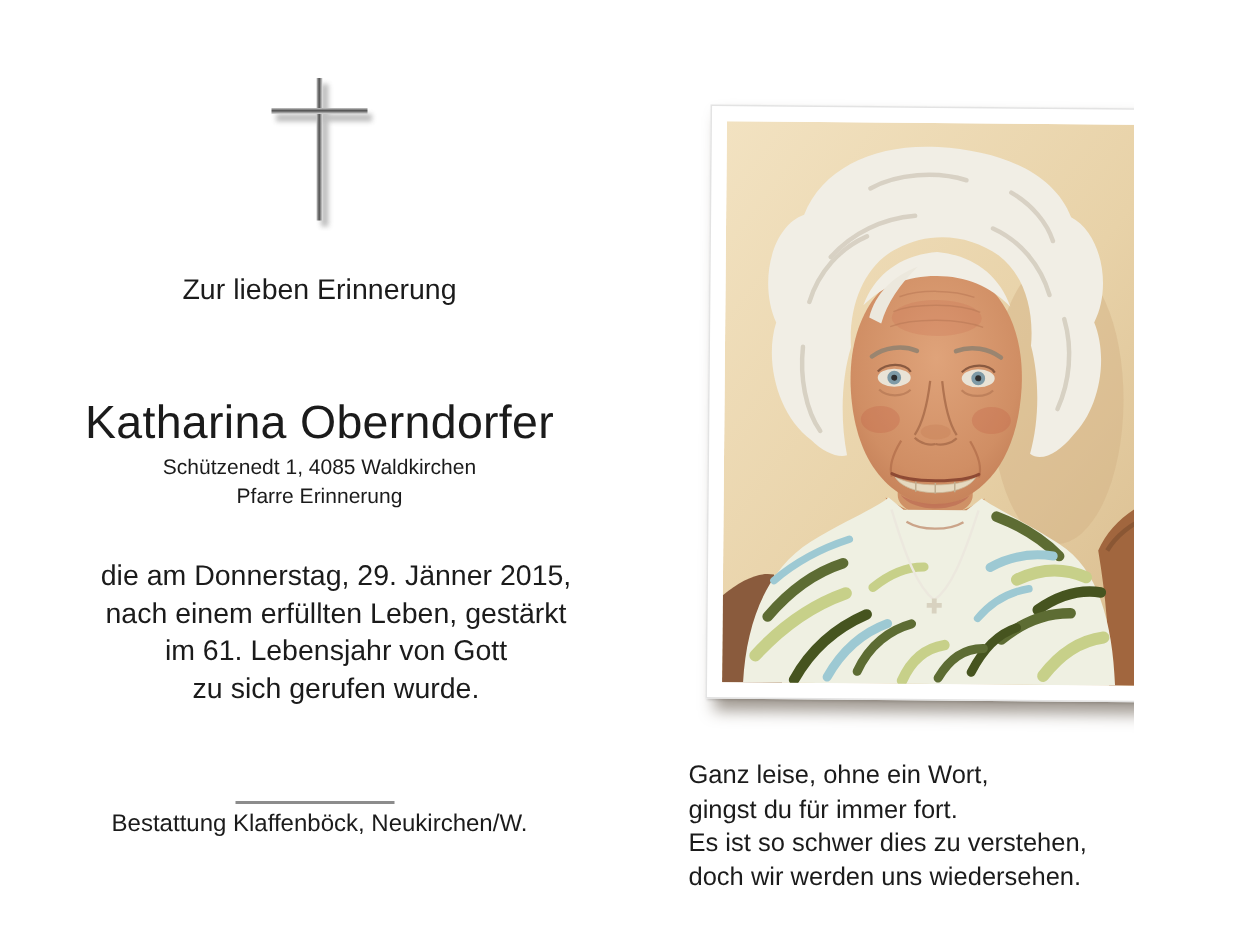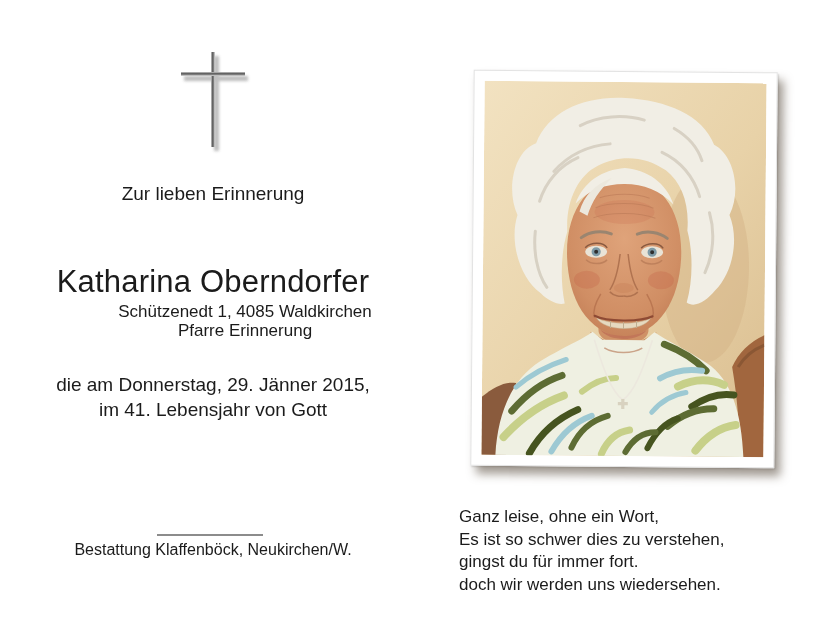--- a/index.html
+++ b/index.html
@@ -1,29 +1,29 @@
 <!DOCTYPE html>
 <html><head>
 <meta charset="utf-8">
 <style>
   html,body{margin:0;padding:0;background:#ffffff;}
   .page{
     position:relative;
-    width:827px;height:620px;
+    width:756px;height:620px;
     background:#ffffff;
     font-family:"Liberation Sans","DejaVu Sans",sans-serif;
     color:#1b1b1b;
     overflow:hidden;
   }
   .abs{position:absolute;}
   .left-col{left:0;width:426px;text-align:center;}
   .intro{top:180px;font-size:19px;line-height:28px;}
   .name{top:264px;font-size:31px;line-height:36px;letter-spacing:0.2px;}
-  .addr{top:302px;font-size:17px;line-height:19px;margin-left:32px;}
-  .obituary{top:372px;font-size:19px;line-height:25px;}
+  .addr{top:302px;font-size:14px;line-height:19px;}
+  .obituary{top:372px;font-size:19px;line-height:25px;margin-left:11px;}
   .divider{top:534px;left:157px;width:106px;height:2px;background:#8c8c8c;}
   .funeral{top:542px;font-size:16px;line-height:16px;}
   .cross-wrap{left:180px;top:50px;width:74px;height:104px;}
   .photo-frame{
     left:472px;top:71px;
     background:#ffffff;
     padding:10px;
     border:1px solid #e3e3e3;
     box-shadow:6px 8px 10px rgba(70,55,40,0.5), 1px 1px 2px rgba(0,0,0,0.18);
     transform:rotate(0.5deg);
@@ -67,21 +67,23 @@
   </div>
 
   <div class="abs left-col name">Katharina Oberndorfer</div>
   <div class="abs left-col addr">
     <div>Schützenedt 1, 4085 Waldkirchen</div>
     <div>Pfarre Erinnerung</div>
   </div>
 
   <div class="abs left-col obituary">
     <div>die am Donnerstag, 29. Jänner 2015,</div>
-    <div>im 41. Lebensjahr von Gott</div>
+    <div>nach einem erfüllten Leben, gestärkt</div>
+    <div>im 61. Lebensjahr von Gott</div>
+    <div>zu sich gerufen wurde.</div>
   </div>
 
   <div class="abs divider"></div>
   <div class="abs left-col funeral">Bestattung Klaffenböck, Neukirchen/W.</div>
 
   <div class="abs photo-frame" role="img" aria-label="Portrait photo of an elderly woman with white curly hair, smiling, wearing a green-teal floral blouse and a thin necklace in front of a beige wall">
     <svg width="282" height="374" viewBox="0 0 282 374">
       <defs>
         <linearGradient id="wallg" x1="0" y1="0" x2="1" y2="1">
           <stop offset="0" stop-color="#f2e2c1"></stop>
@@ -195,18 +197,18 @@
         <line x1="154" y1="239" x2="154" y2="246"></line>
       </g>
       <path d="M112,234 C124,240 158,240 170,234" stroke="#8e4a34" stroke-width="2" fill="none" stroke-linecap="round"></path>
       <path d="M118,248 C130,256 152,256 164,248 C156,260 126,260 118,248 Z" fill="#c07257" opacity="0.85"></path>
       <path d="M122,266 C132,272 150,272 160,266" stroke="#b3714e" stroke-width="1.5" fill="none" opacity="0.6"></path>
     </svg>
   </div>
 
   <div class="abs poem">
     <div>Ganz leise, ohne ein Wort,</div>
+    <div>gingst du für immer fort.</div>
     <div>Es ist so schwer dies zu verstehen,</div>
-    <div>gingst du für immer fort.</div>
     <div>doch wir werden uns wiedersehen.</div>
   </div>
 
 </div>
 
 </body></html>

